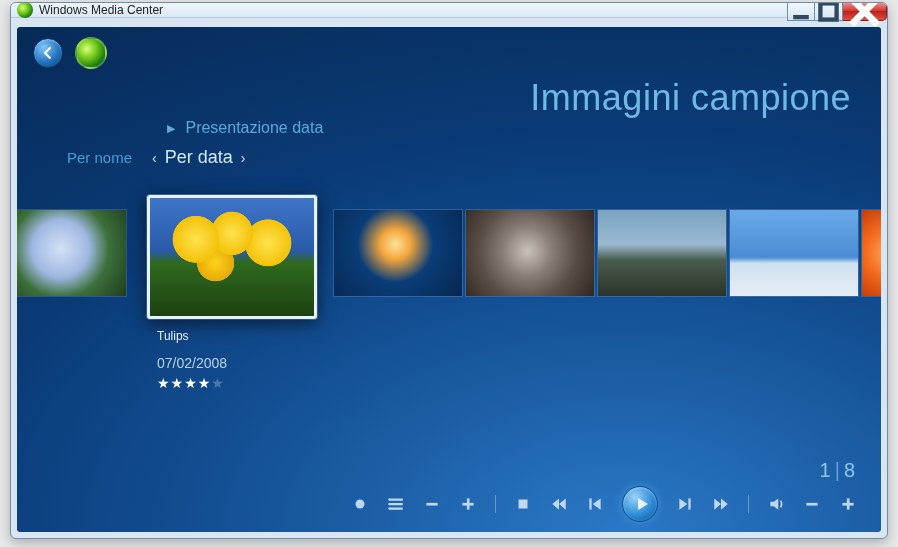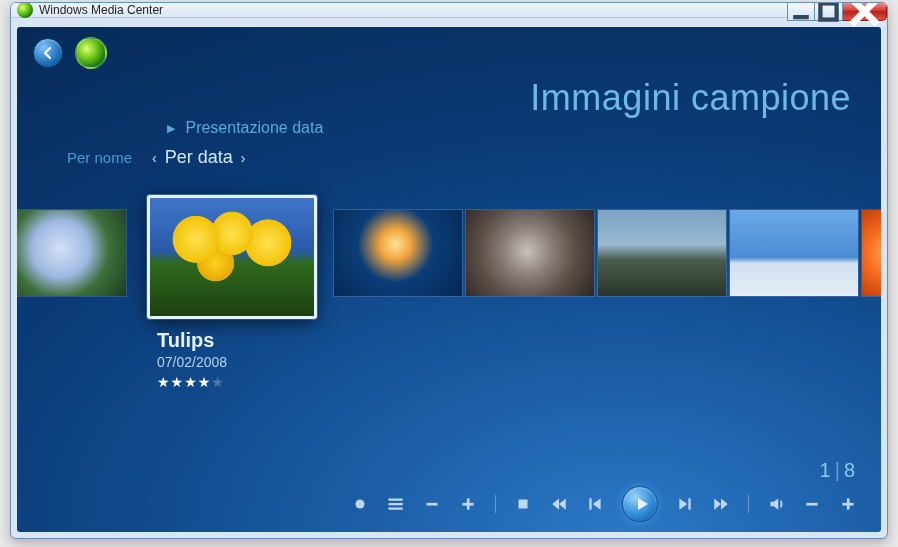--- a/index.html
+++ b/index.html
@@ -151,22 +151,22 @@
   .fill-koala { background: radial-gradient(circle at 48% 48%, #c9c2ba 0%, #8b8079 30%, #5a4f47 60%, #2e2620 100%); }
   .fill-lighthouse { background: linear-gradient(180deg, #7aa3c2 0%, #9ab9d0 40%, #4a5c4d 58%, #29342a 100%); }
   .fill-penguins { background: linear-gradient(180deg, #6aa9e8 0%, #4a8cd4 55%, #cfe0ef 62%, #e6eef5 100%); }
   .fill-chrysanthemum { background: radial-gradient(circle at 50% 50%, #ffb060 0%, #f46a1f 50%, #c43f0a 100%); }
 
   
   .selected-meta {
     position: absolute; top: 302px; left: 140px;
     color: #e6f1fb;
   }
-  .selected-meta .title { font-size: 20px; font-weight: 700; }
-  .selected-meta .date  { font-size: 14px; color: #b7d3ea; margin-top: 2px; }
+  .selected-meta .title { font-size: 12px; font-weight: 400; }
+  .selected-meta .date  { font-size: 14px; color: #b7d3ea; margin-top: 12px; }
   .stars { margin-top: 4px; font-size: 14px; letter-spacing: 1px; }
   .star-on { color: #fff; }
   .star-off { color: rgba(255,255,255,0.25); }
 
   
   .counter {
     position: absolute; right: 26px; bottom: 50px;
     font-size: 20px; color: #8fc6ec;
   }
   .counter .sep { margin: 0 4px; opacity: 0.6; }

